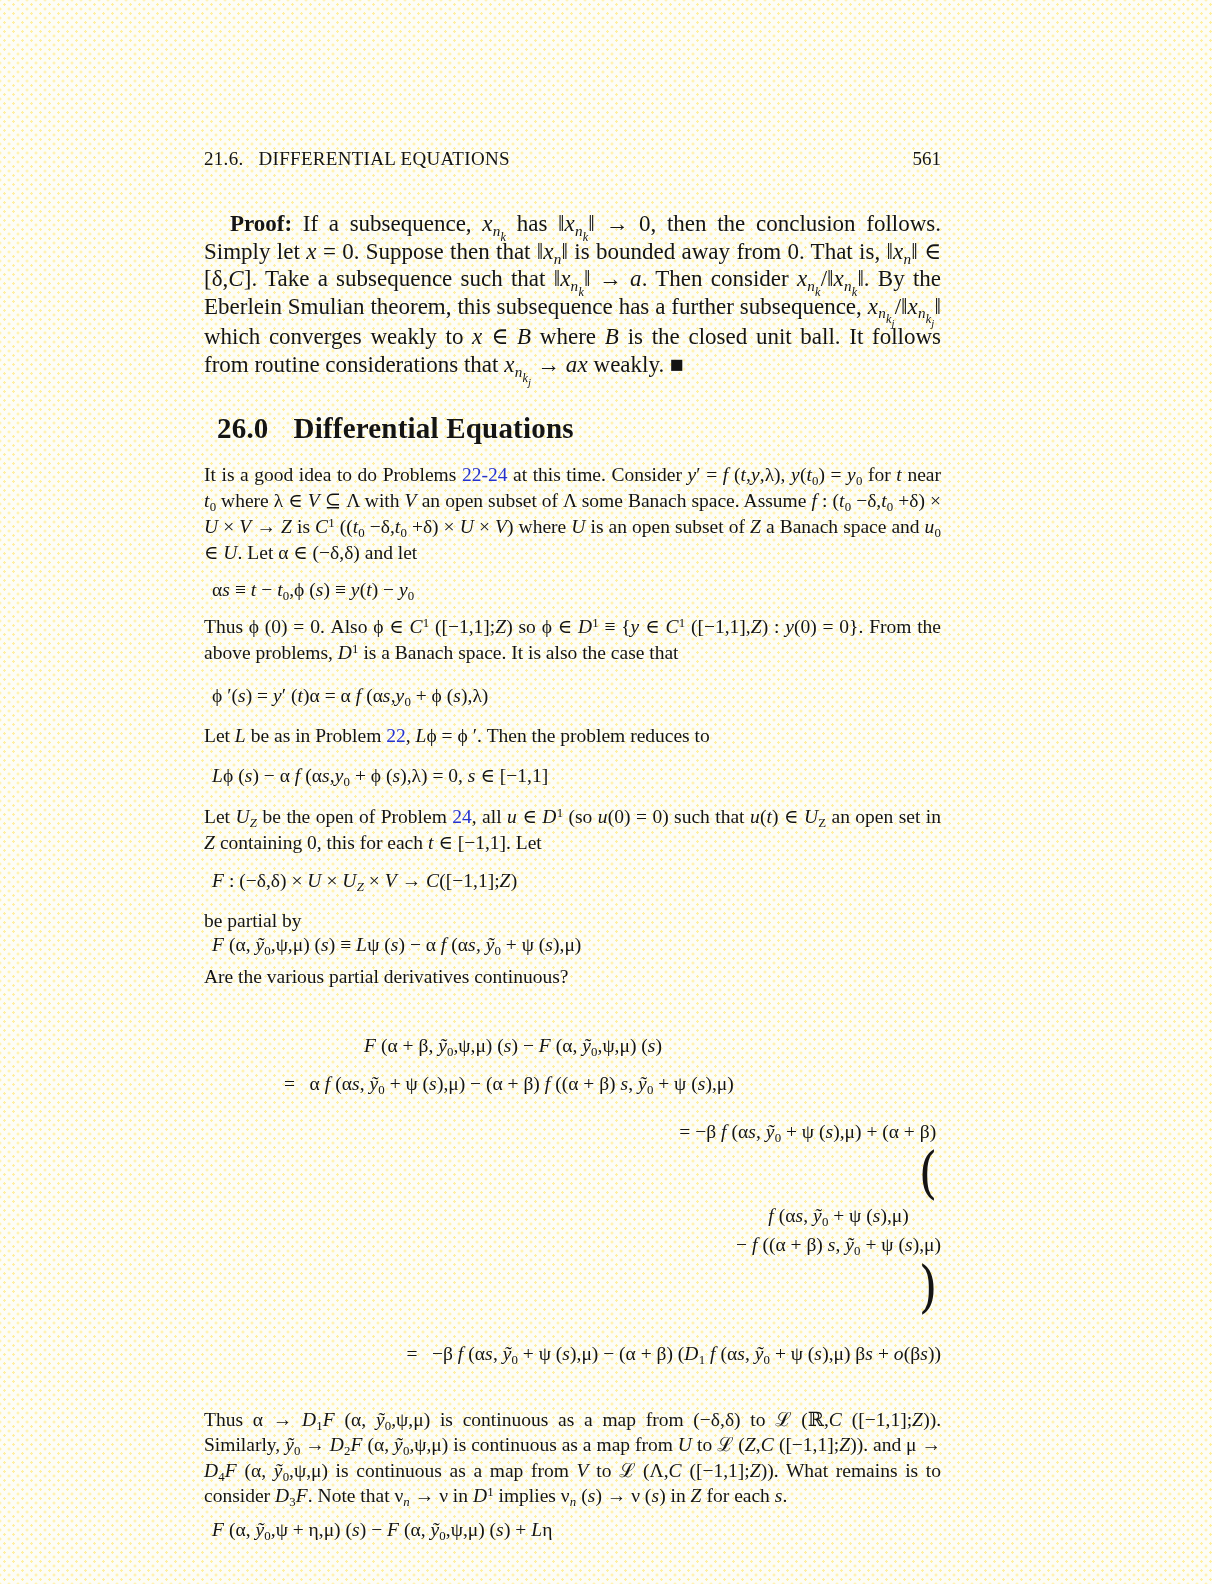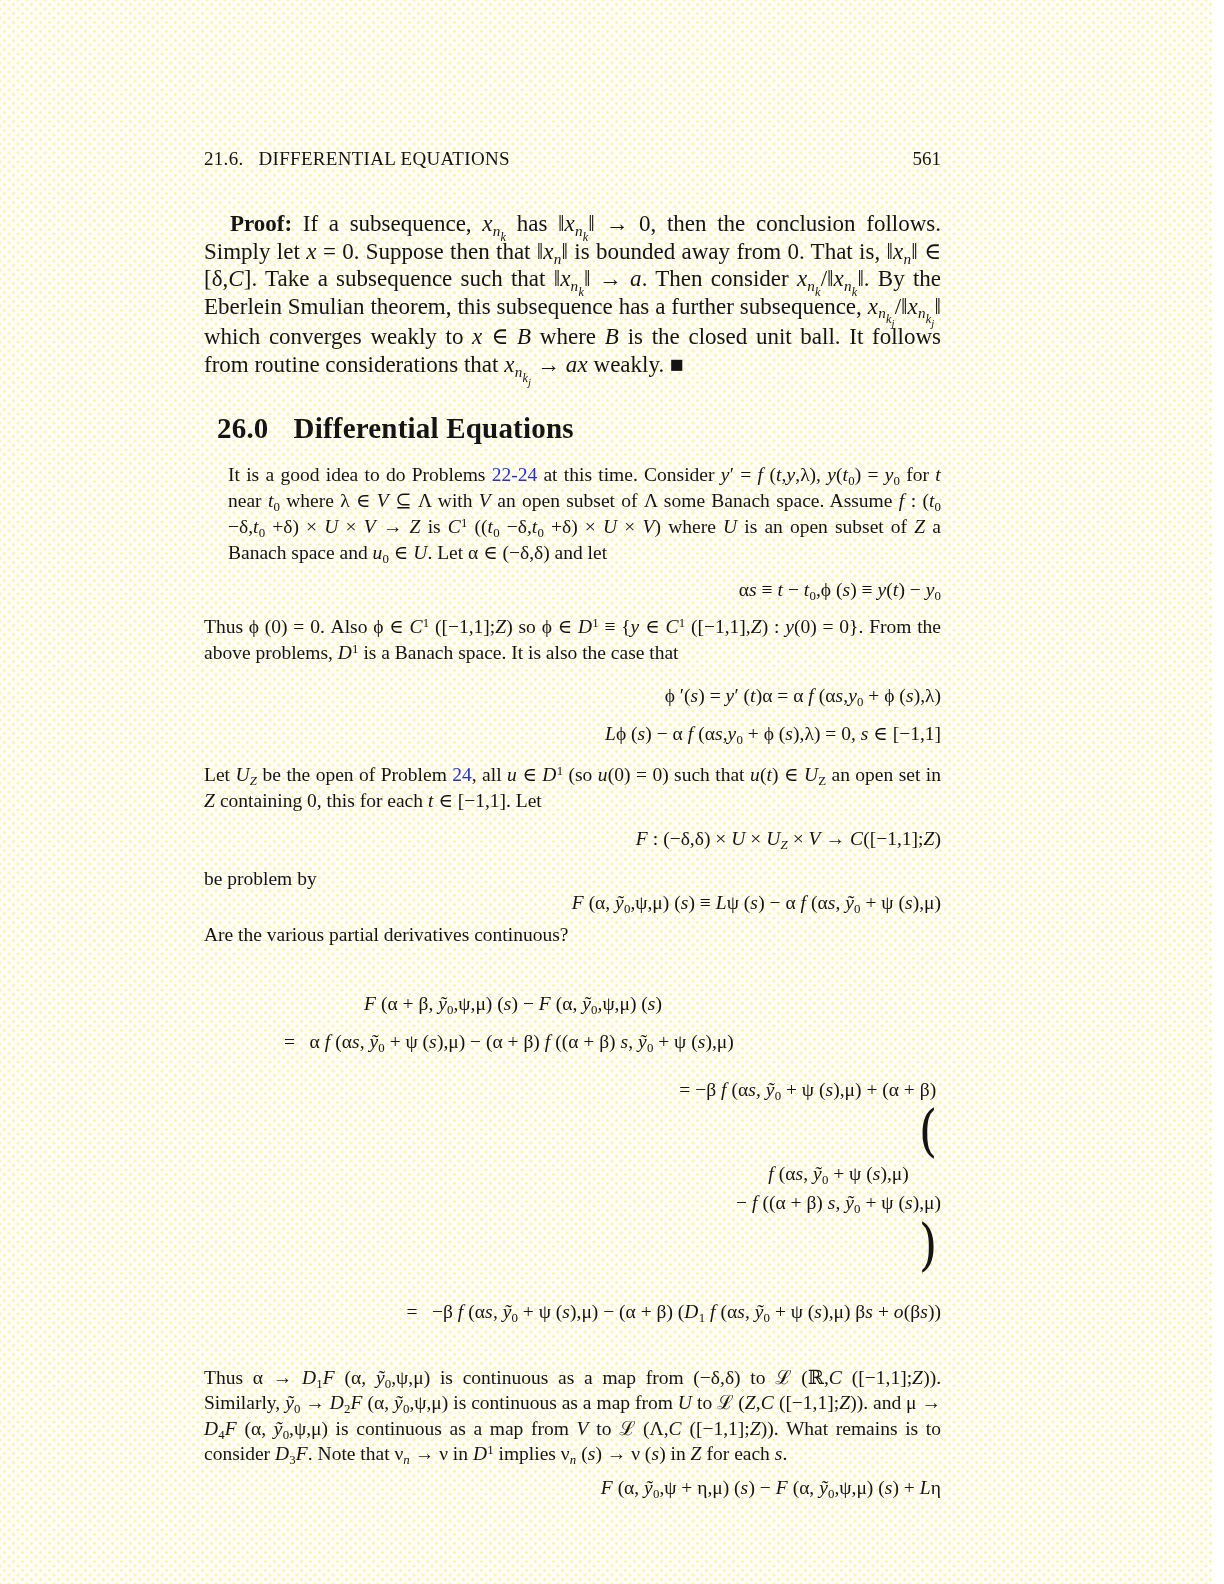--- a/index.html
+++ b/index.html
@@ -15,28 +15,28 @@
     color:#141414;
     font-family:"Liberation Serif","DejaVu Serif",serif;
   }
   .content{position:absolute;left:204px;top:0;width:737px;}
   .running-head{display:flex;justify-content:space-between;align-items:baseline;
     margin-top:148px;font-size:19px;}
   .rh-left{display:flex;gap:15px;letter-spacing:0.3px;}
   .proof{margin:40px 0 0 0;font-size:23px;line-height:27.5px;text-align:justify;text-indent:26px;}
   .sec-heading{margin:30px 0 0 13px;font-size:29px;font-weight:bold;display:flex;gap:25px;letter-spacing:0.2px;}
   .para{margin:0;font-size:19.5px;line-height:26px;text-align:justify;}
-  .p-intro{margin-top:17px;margin-left:24px;}
+  .p-intro{margin-top:17px;}
   .p-thus{margin-top:13px;}
   .p-letl{margin-top:16px;}
   .p-letu{margin-top:17px;}
   .p-defined{margin-top:16px;text-align:left;}
   .p-question{margin-top:8px;text-align:left;}
   .p-cont{margin-top:40px;line-height:25.5px;}
-  .eq{margin:0;font-size:19.5px;text-align:right;}
+  .eq{margin:8px;font-size:19.5px;text-align:left;}
   .eq-sub{margin-top:13px;}
   .eq-phiprime{margin-top:19px;}
   .eq-lphi{margin-top:15px;}
   .eq-fdom{margin-top:14px;}
   .eq-fdef{margin-top:0px;}
   .eq-final{margin-top:10px;}
   .dline{font-size:19.5px;white-space:pre-wrap;line-height:26px;}
   .dl1{margin-top:43px;padding-left:160px;}
   .dl2{margin-top:12px;padding-left:80px;}
   .dl3{margin-top:22px;padding-left:45px;display:flex;align-items:flex-end;flex-direction:column;}
@@ -74,28 +74,29 @@
     </div>
 
     <p class="para p-intro"><span>It is a good idea to do Problems </span><a class="plink" href="#" style="color: rgb(37, 49, 206);">22-24</a><span> at this time.  Consider <i>y</i>′ = <i>f</i> (<i>t</i>,<i>y</i>,λ), <i>y</i>(<i>t</i><sub>0</sub>) = <i>y</i><sub>0</sub> for <i>t</i> near <i>t</i><sub>0</sub> where λ ∈ <i>V</i> ⊆ Λ with <i>V</i> an open subset of Λ some Banach space.  Assume <i>f</i> : (<i>t</i><sub>0</sub> −δ,<i>t</i><sub>0</sub> +δ) × <i>U</i> × <i>V</i> → <i>Z</i> is <i>C</i><sup>1</sup> ((<i>t</i><sub>0</sub> −δ,<i>t</i><sub>0</sub> +δ) × <i>U</i> × <i>V</i>) where <i>U</i> is an open subset of <i>Z</i> a Banach space and <i>u</i><sub>0</sub> ∈ <i>U</i>. Let α ∈ (−δ,δ) and let</span></p>
 
     <p class="eq eq-sub">α<i>s</i> ≡ <i>t</i> − <i>t</i><sub>0</sub>,ϕ (<i>s</i>) ≡ <i>y</i>(<i>t</i>) − <i>y</i><sub>0</sub></p>
 
     <p class="para p-thus">Thus ϕ (0) = 0.  Also ϕ ∈ <i>C</i><sup>1</sup> ([−1,1];<i>Z</i>) so ϕ ∈ <i>D</i><sup>1</sup> ≡ {<i>y</i> ∈ <i>C</i><sup>1</sup> ([−1,1],<i>Z</i>) : <i>y</i>(0) = 0}. From the above problems, <i>D</i><sup>1</sup> is a Banach space. It is also the case that</p>
 
     <p class="eq eq-phiprime">ϕ ′(<i>s</i>) = <i>y</i>′ (<i>t</i>)α = α <i>f</i> (α<i>s</i>,<i>y</i><sub>0</sub> + ϕ (<i>s</i>),λ)</p>
 
+    <p class="para p-letl"><span>Let <i>L</i> be as in Problem </span><a class="plink" href="#" style="color: rgb(37, 49, 206);">22</a><span>, <i>L</i>ϕ = ϕ ′. Then the problem reduces to</span></p>
 
     <p class="eq eq-lphi"><i>L</i>ϕ (<i>s</i>) − α <i>f</i> (α<i>s</i>,<i>y</i><sub>0</sub> + ϕ (<i>s</i>),λ) = 0, <i>s</i> ∈ [−1,1]</p>
 
     <p class="para p-letu"><span>Let <i>U</i><sub><i>Z</i></sub> be the open of Problem </span><a class="plink" href="#" style="color: rgb(37, 49, 206);">24</a><span>, all <i>u</i> ∈ <i>D</i><sup>1</sup> (so <i>u</i>(0) = 0) such that <i>u</i>(<i>t</i>) ∈ <i>U</i><sub>Z</sub> an open set in <i>Z</i> containing 0, this for each <i>t</i> ∈ [−1,1]. Let</span></p>
 
     <p class="eq eq-fdom"><i>F</i> : (−δ,δ) × <i>U</i> × <i>U</i><sub><i>Z</i></sub> × <i>V</i> → <i>C</i>([−1,1];<i>Z</i>)</p>
 
-    <p class="para p-defined">be problem by</p>
+    <p class="para p-defined">be partial by</p>
 
     <p class="eq eq-fdef"><i>F</i> (α, <i>ỹ</i><sub>0</sub>,ψ,μ) (<i>s</i>) ≡ <i>L</i>ψ (<i>s</i>) − α <i>f</i> (α<i>s</i>, <i>ỹ</i><sub>0</sub> + ψ (<i>s</i>),μ)</p>
 
     <p class="para p-question">Are the various partial derivatives continuous?</p>
 
     <div>
       <div class="dline dl1"><i>F</i> (α + β, <i>ỹ</i><sub>0</sub>,ψ,μ) (<i>s</i>) − <i>F</i> (α, <i>ỹ</i><sub>0</sub>,ψ,μ) (<i>s</i>)</div>
       <div class="dline dl2">=   α <i>f</i> (α<i>s</i>, <i>ỹ</i><sub>0</sub> + ψ (<i>s</i>),μ) − (α + β) <i>f</i> ((α + β) <i>s</i>, <i>ỹ</i><sub>0</sub> + ψ (<i>s</i>),μ)</div>
       <div class="dline dl3">
         <span>= −β <i>f</i> (α<i>s</i>, <i>ỹ</i><sub>0</sub> + ψ (<i>s</i>),μ) + (α + β) </span>

